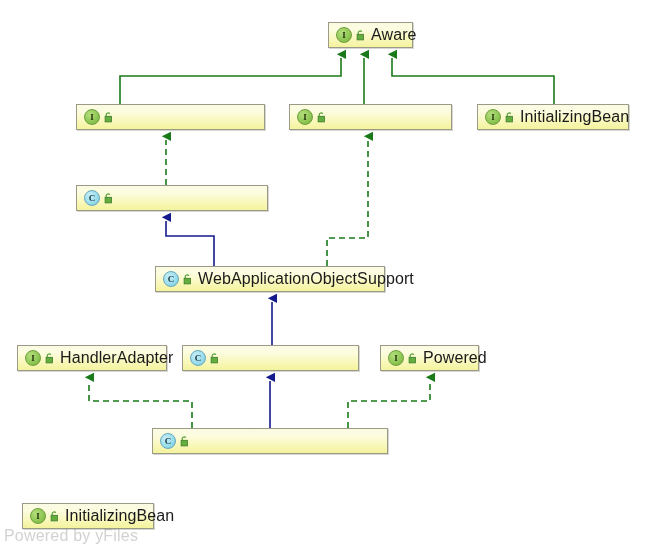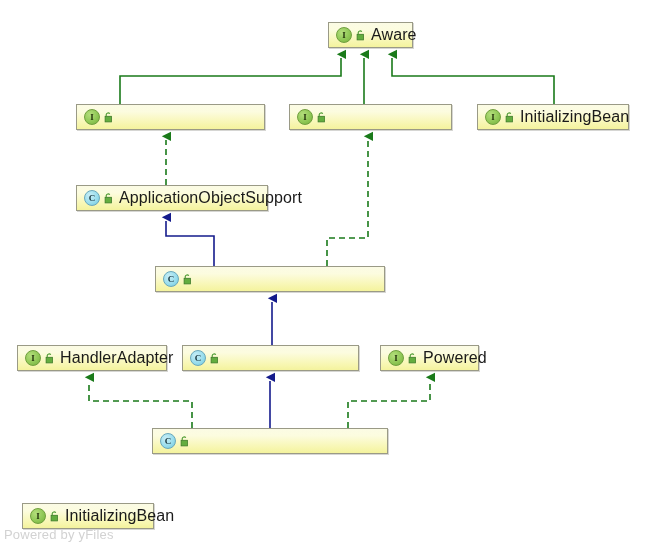--- a/index.html
+++ b/index.html
@@ -70,21 +70,21 @@
   .node-label {
     font-size: 16px;
     color: #1a1a1a;
     letter-spacing: 0.1px;
     line-height: 1;
   }
   #watermark {
     position: absolute;
     left: 4px;
     top: 527px;
-    font-size: 13px;
+    font-size: 16px;
     color: #d2d2d2;
     font-family: "Liberation Sans", sans-serif;
     letter-spacing: 0.2px;
     z-index: 1;
     user-select: none;
   }
 </style>
 </head>
 <body>
 
@@ -174,29 +174,29 @@
     </svg>
     <span class="node-label">InitializingBean</span>
   </div>
 
   <div class="node" id="node-appobjsupport" style="left:76px; top:185px; width:192px;">
     <span class="node-icon cls">C</span>
     <svg class="lock-icon" viewBox="0 0 9 11">
       <path d="M2.2 4.2 V2.6 a2 2 0 0 1 3.6 -0.9" fill="none" stroke="#4f9b35" stroke-width="1.1"></path>
       <rect x="1.1" y="4.3" width="6.3" height="5.6" fill="#63ad3f" stroke="#3d7a28" stroke-width="0.8"></rect>
     </svg>
-    <span class="node-label">ApplicationObjectSupport</span>
   </div>
 
   <div class="node" id="node-webappobjsupport" style="left:155px; top:266px; width:230px;">
     <span class="node-icon cls">C</span>
     <svg class="lock-icon" viewBox="0 0 9 11">
       <path d="M2.2 4.2 V2.6 a2 2 0 0 1 3.6 -0.9" fill="none" stroke="#4f9b35" stroke-width="1.1"></path>
       <rect x="1.1" y="4.3" width="6.3" height="5.6" fill="#63ad3f" stroke="#3d7a28" stroke-width="0.8"></rect>
     </svg>
+    <span class="node-label">WebApplicationObjectSupport</span>
   </div>
 
   <div class="node" id="node-handleradapter" style="left:17px; top:345px; width:150px;">
     <span class="node-icon iface">I</span>
     <svg class="lock-icon" viewBox="0 0 9 11">
       <path d="M2.2 4.2 V2.6 a2 2 0 0 1 3.6 -0.9" fill="none" stroke="#4f9b35" stroke-width="1.1"></path>
       <rect x="1.1" y="4.3" width="6.3" height="5.6" fill="#63ad3f" stroke="#3d7a28" stroke-width="0.8"></rect>
     </svg>
     <span class="node-label">HandlerAdapter</span>
   </div>

